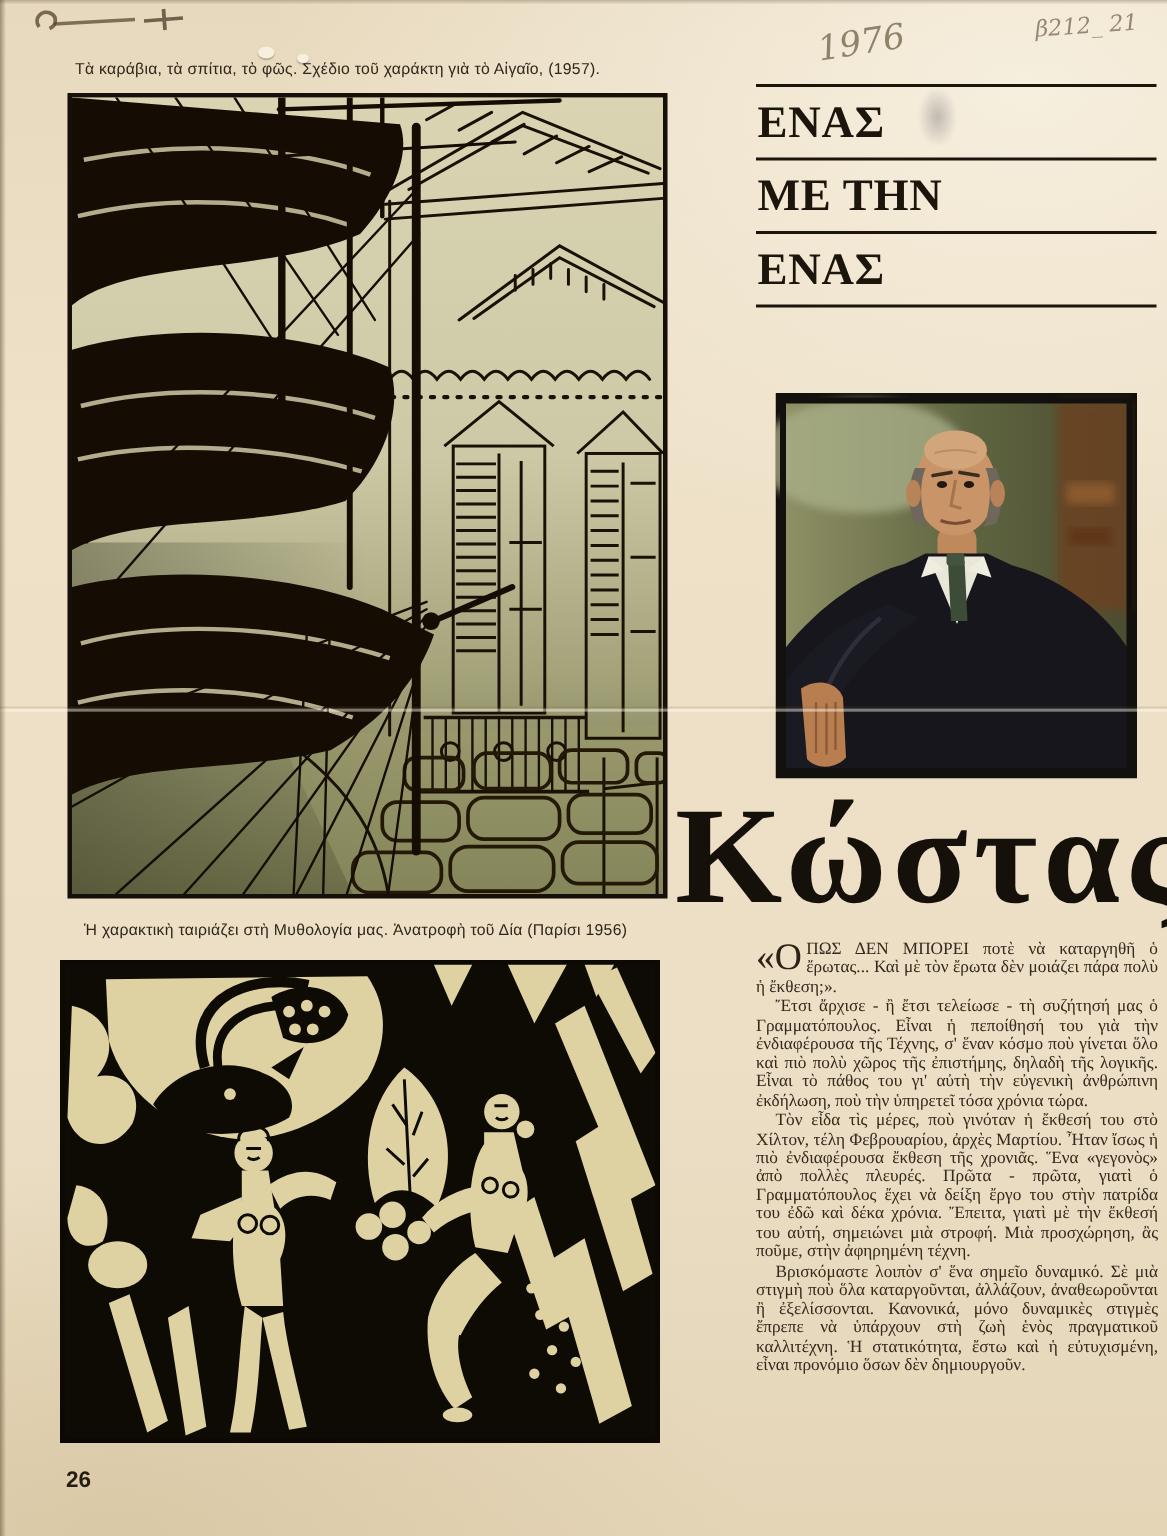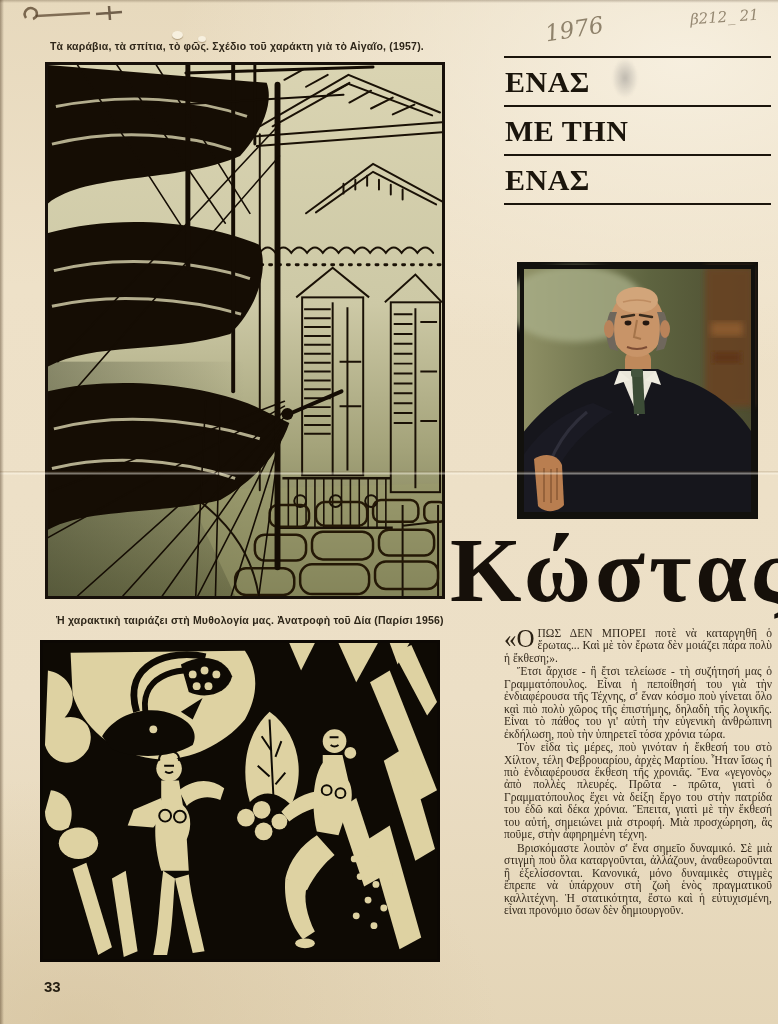--- a/index.html
+++ b/index.html
@@ -14,21 +14,21 @@
   .edge-left{position:absolute;left:0;top:0;bottom:0;width:4px;
     background:linear-gradient(90deg,rgba(70,50,28,.45),rgba(70,50,28,0));z-index:9;}
   .edge-top{position:absolute;left:0;top:0;right:0;height:3px;
     background:linear-gradient(180deg,rgba(70,50,28,.28),rgba(70,50,28,0));z-index:9;}
   .crease{position:absolute;left:0;right:0;top:471px;height:4px;z-index:8;pointer-events:none;
     background:linear-gradient(180deg,rgba(110,85,50,.16) 0 1px,rgba(255,250,238,.45) 2px 3px,rgba(110,85,50,0));}
   .smudge{position:absolute;left:612px;top:58px;width:26px;height:40px;border-radius:50%;
     background:radial-gradient(closest-side,rgba(90,90,95,.35),rgba(90,90,95,0));filter:blur(1px);}
   .damage{position:absolute;background:#f7f0df;border-radius:50%;box-shadow:0 1px 1px rgba(120,95,60,.5);}
 
-  .caption{position:absolute;font-family:"Liberation Sans",sans-serif;font-weight:bold;
+  .caption{position:absolute;font-family:"Liberation Sans",sans-serif;font-weight:normal;
     font-size:10.5px;letter-spacing:.2px;color:#2e2619;white-space:nowrap;}
   .caption-top{left:50px;top:40px;}
   .caption-bottom{left:56px;top:614px;text-align:right;}
 
   .hand{position:absolute;font-family:"DejaVu Serif",serif;font-style:italic;color:#857760;}
   .hand-year{left:545px;top:16px;font-size:23px;transform:rotate(-9deg);opacity:.9;}
   .hand-code{left:690px;top:8px;font-size:15px;transform:rotate(-4deg);opacity:.85;}
 
   .etching-wrap{position:absolute;left:45px;top:62px;width:400px;height:537px;
     border:3px solid #17100a;box-sizing:border-box;background:#cfcaa6;}
@@ -329,16 +329,16 @@
     </svg>
   </div>
 
   <div class="article">
     <p><span class="drop-cap">«Ο</span><span>ΠΩΣ ΔΕΝ ΜΠΟΡΕΙ ποτὲ νὰ καταργηθῆ ὁ ἔρωτας... Καὶ μὲ τὸν ἔρωτα δὲν μοιάζει πάρα πολὺ ἡ ἔκθεση;».</span></p>
     <p>Ἔτσι ἄρχισε - ἢ ἔτσι τελείωσε - τὴ συζήτησή μας ὁ Γραμματόπουλος. Εἶναι ἡ πεποίθησή του γιὰ τὴν ἐνδιαφέρουσα τῆς Τέχνης, σ' ἕναν κόσμο ποὺ γίνεται ὅλο καὶ πιὸ πολὺ χῶρος τῆς ἐπιστήμης, δηλαδὴ τῆς λογικῆς. Εἶναι τὸ πάθος του γι' αὐτὴ τὴν εὐγενικὴ ἀνθρώπινη ἐκδήλωση, ποὺ τὴν ὑπηρετεῖ τόσα χρόνια τώρα.</p>
     <p>Τὸν εἶδα τὶς μέρες, ποὺ γινόταν ἡ ἔκθεσή του στὸ Χίλτον, τέλη Φεβρουαρίου, ἀρχὲς Μαρτίου. Ἦταν ἴσως ἡ πιὸ ἐνδιαφέρουσα ἔκθεση τῆς χρονιᾶς. Ἕνα «γεγονὸς» ἀπὸ πολλὲς πλευρές. Πρῶτα - πρῶτα, γιατὶ ὁ Γραμματόπουλος ἔχει νὰ δείξη ἔργο του στὴν πατρίδα του ἐδῶ καὶ δέκα χρόνια. Ἔπειτα, γιατὶ μὲ τὴν ἔκθεσή του αὐτή, σημειώνει μιὰ στροφή. Μιὰ προσχώρηση, ἂς ποῦμε, στὴν ἀφηρημένη τέχνη.</p>
     <p>Βρισκόμαστε λοιπὸν σ' ἕνα σημεῖο δυναμικό. Σὲ μιὰ στιγμὴ ποὺ ὅλα καταργοῦνται, ἀλλάζουν, ἀναθεωροῦνται ἢ ἐξελίσσονται. Κανονικά, μόνο δυναμικὲς στιγμὲς ἔπρεπε νὰ ὑπάρχουν στὴ ζωὴ ἑνὸς πραγματικοῦ καλλιτέχνη. Ἡ στατικότητα, ἔστω καὶ ἡ εὐτυχισμένη, εἶναι προνόμιο ὅσων δὲν δημιουργοῦν.</p>
   </div>
 
-  <div class="page-number">33</div>
+  <div class="page-number">26</div>
 
   <div class="crease"></div>
 </div>
 
 </body></html>

